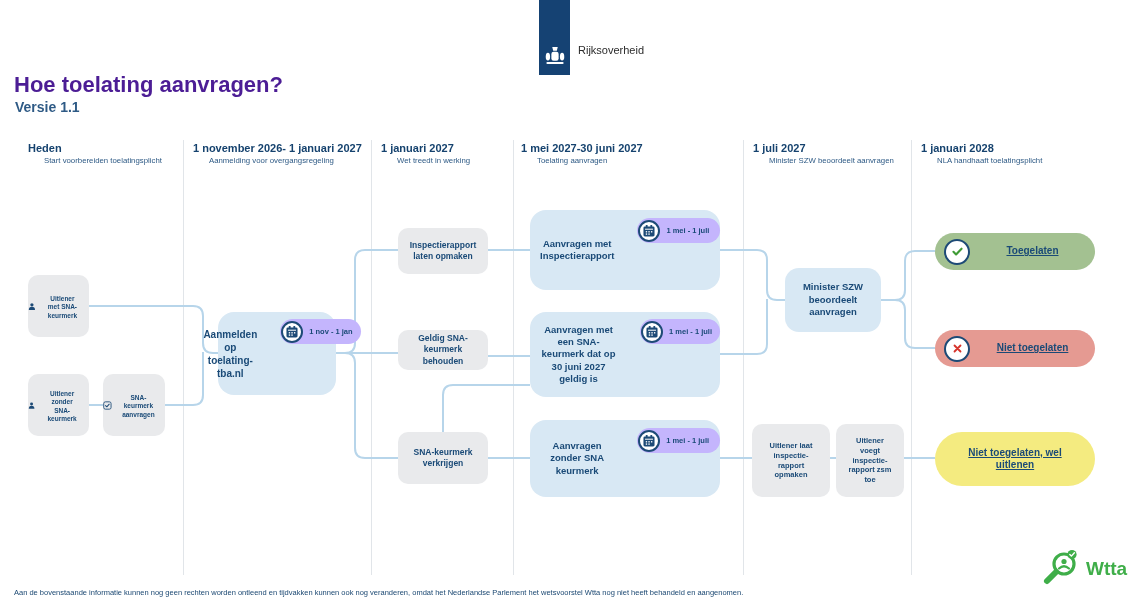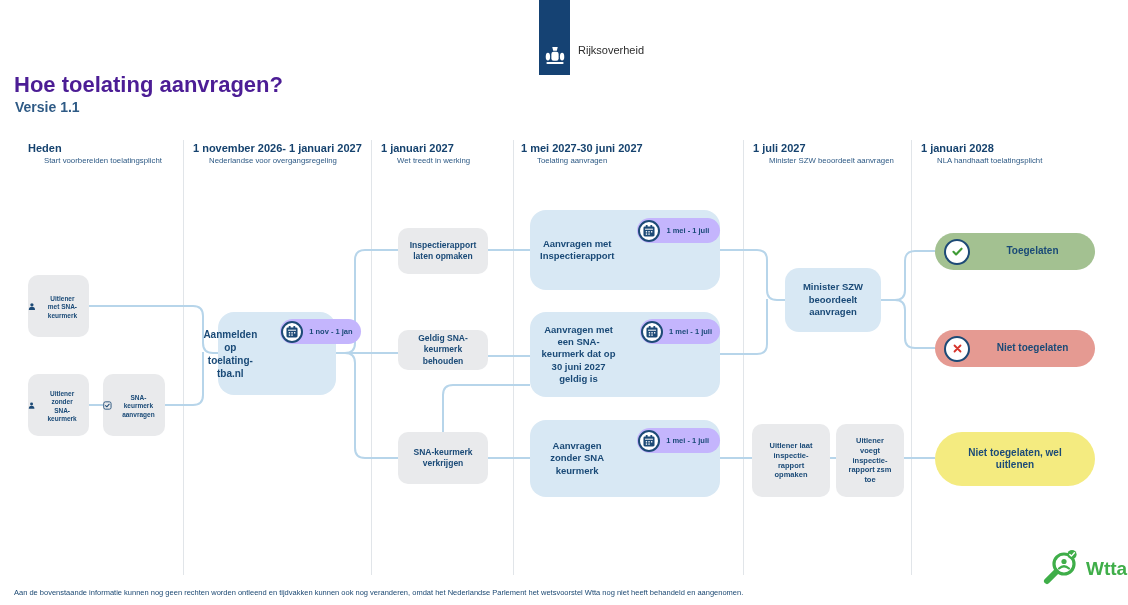--- a/index.html
+++ b/index.html
@@ -21,21 +21,21 @@
         text-align:center;box-sizing:border-box;z-index:2;color:#1a4a77;font-weight:bold;line-height:1.3;}
   .gray{background:#e9eaec;border-radius:10px;}
   .blue{background:#d8e8f4;border-radius:16px;}
   .node .ttl{padding:0 10px;}
   .pillrow{display:flex;align-items:center;background:#c4b5fd;border-radius:999px;height:25px;
            align-self:flex-start;margin-left:13px;padding-right:8px;box-sizing:border-box;}
   .cal{width:22px;height:22px;background:#fff;border:2px solid #1d4a76;border-radius:50%;
        display:flex;align-items:center;justify-content:center;box-sizing:border-box;flex:none;margin-left:1px;}
   .pillrow .per{font-size:7.5px;margin-left:6px;white-space:nowrap;}
   .result{position:absolute;display:flex;align-items:center;border-radius:999px;z-index:2;
-          color:#1a4a77;font-weight:bold;font-size:10px;box-sizing:border-box;}
+          color:#1a4a77;font-weight:bold;font-size:10px;box-sizing:border-box;text-decoration:underline;}
   .badge{width:26px;height:26px;border:2.5px solid #1d4a76;background:#fff;border-radius:50%;
          display:flex;align-items:center;justify-content:center;box-sizing:border-box;flex:none;margin-left:9px;}
   .result .lbl{flex:1;text-align:center;line-height:1.25;}
   
   .disclaimer{position:absolute;left:14px;top:588px;font-size:7.5px;color:#1b4872;}
   .wtta{position:absolute;left:1040px;top:548px;display:flex;align-items:center;z-index:2;}
   .wtta .wlbl{font-size:19px;font-weight:bold;color:#3fae49;margin-left:2px;}
   svg.flow{position:absolute;left:0;top:0;z-index:1;}
 </style>
 </head>
@@ -82,21 +82,21 @@
   <div class="divider" style="left:513px"></div>
   <div class="divider" style="left:743px"></div>
   <div class="divider" style="left:911px"></div>
 
   <div class="colhead" style="left:28px">
     <div class="date">Heden</div>
     <div class="sub">Start voorbereiden toelatingsplicht</div>
   </div>
   <div class="colhead" style="left:193px">
     <div class="date">1 november 2026- 1 januari 2027</div>
-    <div class="sub">Nederlandse voor overgangsregeling</div>
+    <div class="sub">Aanmelding voor overgangsregeling</div>
   </div>
   <div class="colhead" style="left:381px">
     <div class="date">1 januari 2027</div>
     <div class="sub">Wet treedt in werking</div>
   </div>
   <div class="colhead" style="left:521px">
     <div class="date">1 mei 2027-30 juni 2027</div>
     <div class="sub">Toelating aanvragen</div>
   </div>
   <div class="colhead" style="left:753px">

